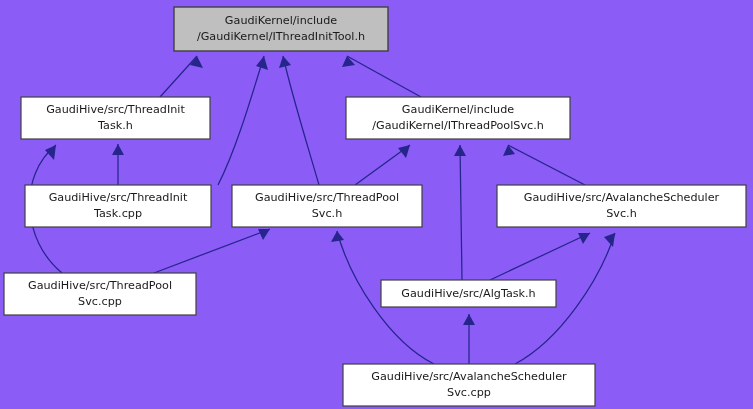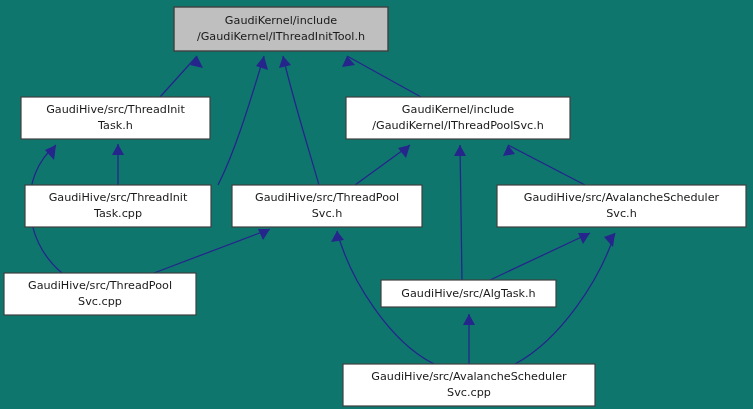--- a/index.html
+++ b/index.html
@@ -1,21 +1,21 @@
 <!DOCTYPE html>
 <html><head>
 <meta charset="utf-8">
 <style>
   html,body{margin:0;padding:0;background:#ffffff;}
   body{
     width:753px;height:409px;
     font-family:"DejaVu Sans","Liberation Sans",sans-serif;
     overflow:hidden;
   }
-  #graph-root{position:relative;width:753px;height:409px;background:#0f766e;}
+  #graph-root{position:relative;width:753px;height:409px;background:#8b5cf6;}
   svg#dep-graph{display:block;width:753px;height:409px;}
   .node-box{fill:#ffffff;stroke:#404040;stroke-width:1.2;}
   .node-box.root{fill:#bfbfbf;stroke:#404040;stroke-width:1.4;}
   .node-label{
     font-family:"DejaVu Sans","Liberation Sans",sans-serif;
     font-size:11.2px;fill:#1a1a1a;text-anchor:middle;
     dominant-baseline:middle;white-space:pre;
   }
   .edge-path{fill:none;stroke:#25258c;stroke-width:1.25;}
   .edge-head{fill:#25258c;stroke:none;}

